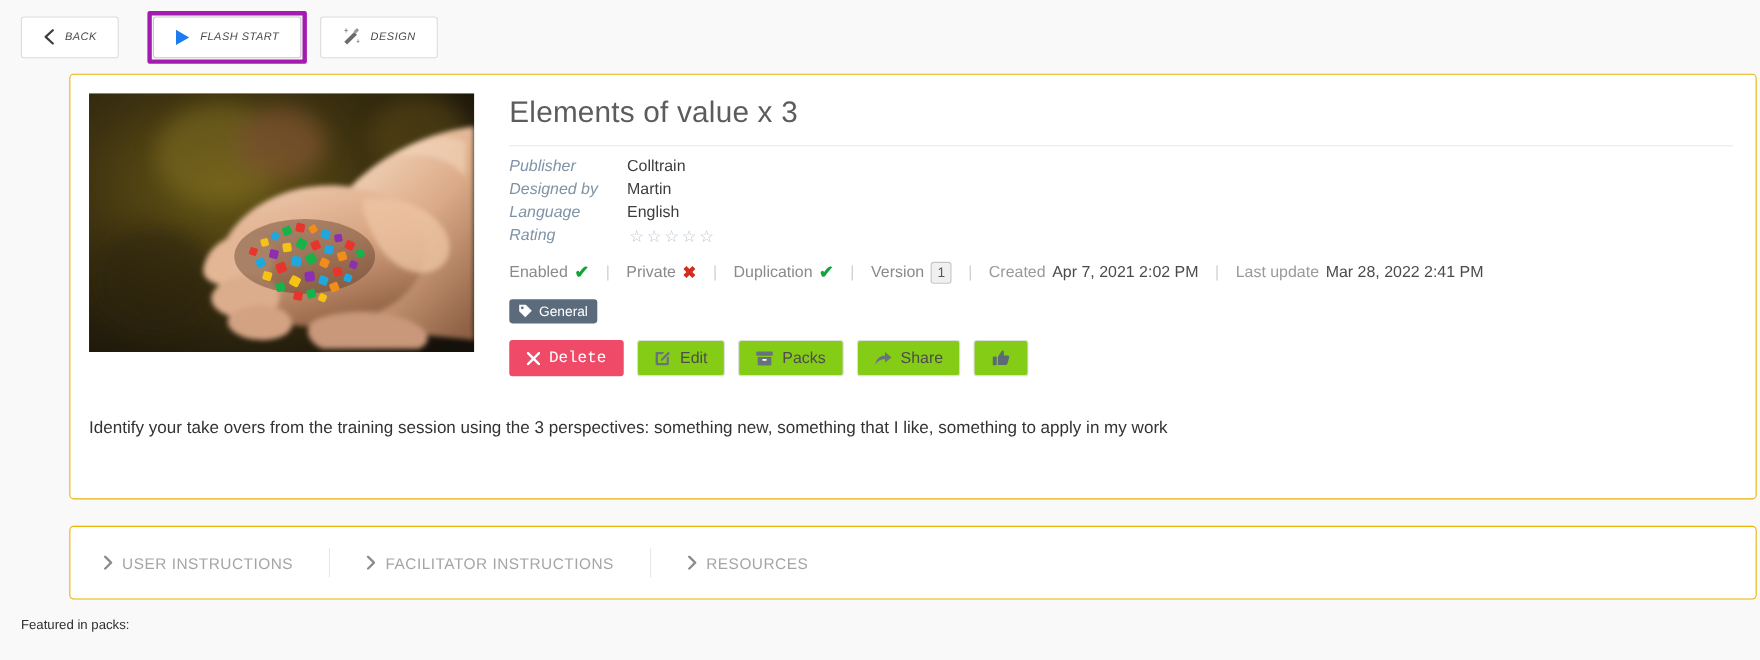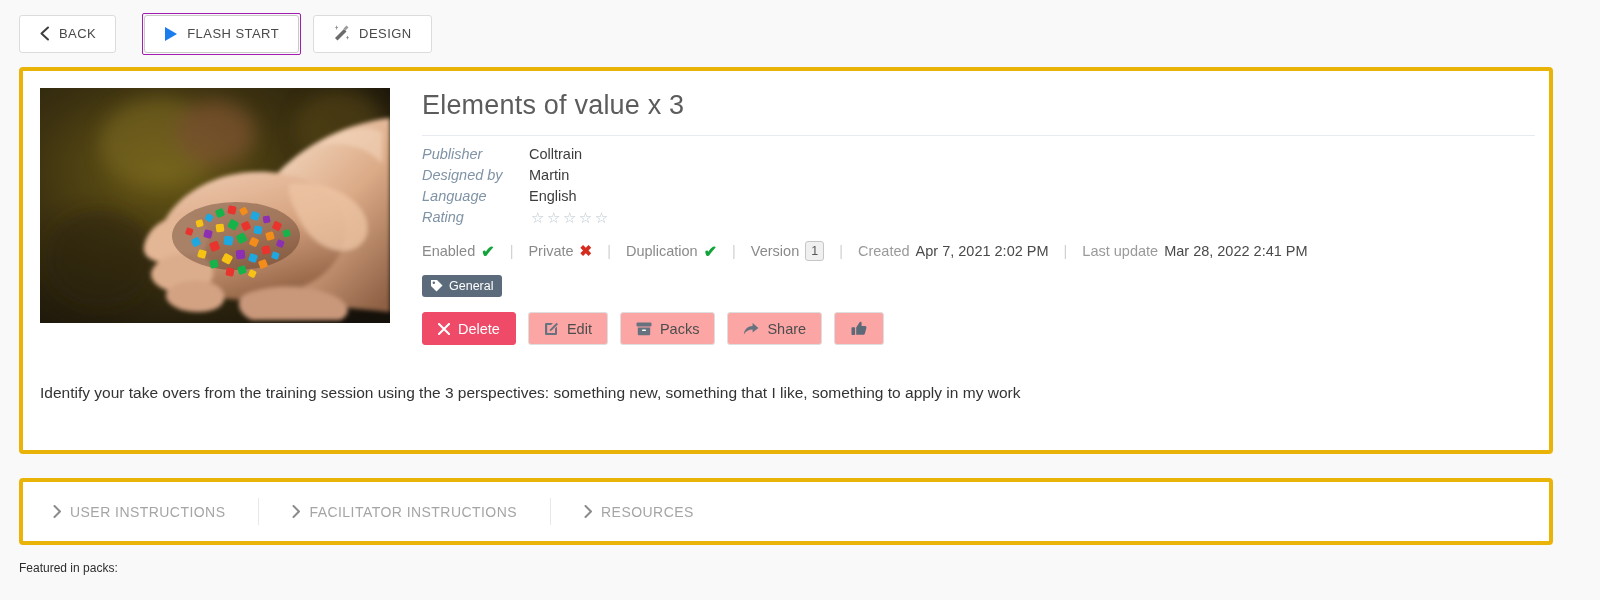--- a/index.html
+++ b/index.html
@@ -20,52 +20,54 @@
     padding-left: 19px;
   }
   .tbtn {
     height: 38px;
     display: inline-flex; align-items: center; justify-content: center;
     gap: 9px;
     padding: 0 19px;
     background: #ffffff;
     border: 1px solid #dcdcdc;
     border-radius: 3px;
-    font-size: 13px;
+    font-size: 10px;
     letter-spacing: .45px;
     color: #4a4a4a;
     white-space: nowrap;
     cursor: pointer;
+    font-style: italic;
   }
   .tbtn.primary {
     background: #1b7ced;
     border-color: #1b7ced;
     color: #ffffff;
     font-weight: bold;
     letter-spacing: .6px;
   }
   .tb-gap { width: 12px; flex: none; }
   .tb-gap.wide { width: 14px; }
   .highlight-wrap {
-    border: 1px solid #a21caf;
+    border: 4px solid #a21caf;
     border-radius: 2px;
     padding: 1px;
     display: inline-flex;
     line-height: 0;
   }
   .highlight-wrap .tbtn { border-color: #c9c9c9; }
 
   .ico { display: inline-block; line-height: 0; flex: none; }
 
   
   .card {
     position: absolute;
     background: #ffffff;
-    border: 4px solid #eab308;
+    border: 1px solid #eab308;
     border-radius: 4px;
+    margin-left: 44px;
   }
   #main-card { left: 19px; top: 67px; width: 1534px; height: 387px; }
   #sections-card { left: 19px; top: 478px; width: 1534px; height: 67px; }
 
   
   .thumb {
     position: absolute; left: 17px; top: 17px;
     width: 350px; height: 235px;
     overflow: hidden;
     background: #2a2109;
@@ -133,29 +135,29 @@
     border-radius: 3px;
   }
 
   
   .actions { margin-top: 15px; display: flex; gap: 12px; }
   .abtn {
     height: 33px;
     display: inline-flex; align-items: center; justify-content: center;
     gap: 8px;
     padding: 0 15px;
-    background: #fca5a5;
+    background: #84cc16;
     border: 1px solid #dedede;
     border-radius: 3px;
     font-size: 14.5px;
     color: #4d4d4d;
     cursor: pointer;
     white-space: nowrap;
   }
-  .abtn.danger { background: #ef4b68; border-color: #ef4b68; color: #ffffff; }
+  .abtn.danger { background: #ef4b68; border-color: #ef4b68; color: #ffffff; font-family: Liberation Mono, monospace; }
   .abtn.icon-only { padding: 0 16px; }
 
   
   .desc {
     position: absolute;
     left: 17px; top: 311px;
     font-size: 15.5px;
     color: #333333;
     line-height: 1.4;
   }

